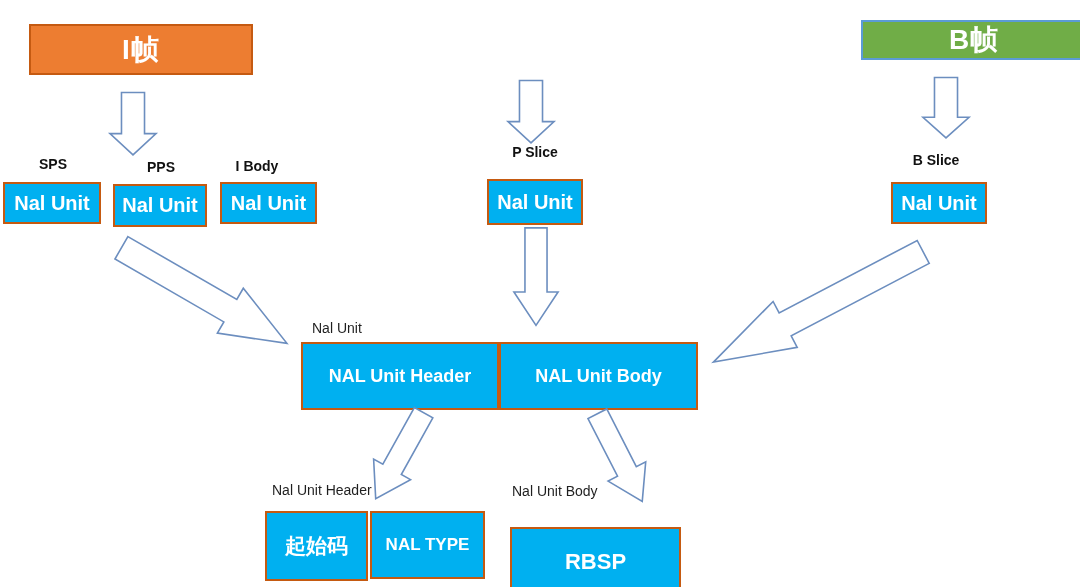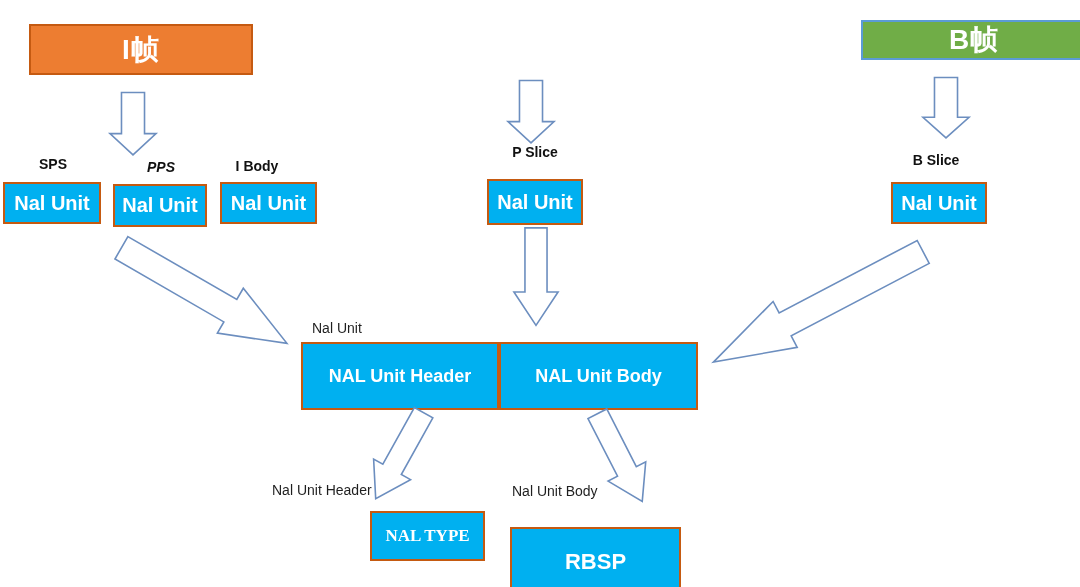--- a/index.html
+++ b/index.html
@@ -35,21 +35,21 @@
   .cap-header{left:272px;top:482px;}
   .cap-body{left:512px;top:483px;}
   .big-box{
     position:absolute;display:flex;align-items:center;justify-content:center;
     background:var(--nal_fill);border:2px solid var(--nal_border);box-sizing:border-box;
     color:#fff;font-weight:bold;font-size:18px;white-space:nowrap;
   }
   .hdr-box{left:301px;top:342px;width:198px;height:68px;}
   .body-box{left:499px;top:342px;width:199px;height:68px;}
   .start-code-box{left:265px;top:511px;width:103px;height:70px;font-size:21px;}
-  .nal-type-box{left:370px;top:511px;width:115px;height:50px;font-size:17px;font-family:Liberation Serif, serif;}
+  .nal-type-box{left:370px;top:511px;width:115px;height:68px;font-size:17px;}
   .rbsp-box{left:510px;top:527px;width:171px;height:70px;font-size:22px;}
   .arrow{position:absolute;transform-origin:0 50%;}
   .arrow svg{display:block;width:100%;height:100%;overflow:visible;}
   .arrow path{
     fill:#ffffff;stroke:var(--arrow_stroke);stroke-width:1.6;
     stroke-linejoin:miter;vector-effect:non-scaling-stroke;
   }
 </style>
 </head>
 <body>
@@ -69,21 +69,21 @@
         <path d="M1,13 H78 V1 L118,25 L78,49 V37 H1 Z"></path>
       </svg>
   </div>
   <div class="arrow" style="left:946px;top:53px;width:62px;height:48px;transform:rotate(90deg);">
     <svg viewBox="0 0 120 50" preserveAspectRatio="none">
         <path d="M1,13 H78 V1 L118,25 L78,49 V37 H1 Z"></path>
       </svg>
   </div>
 
   <div class="slice-label" style="left:53px;top:156px;">SPS</div>
-  <div class="slice-label" style="left:161px;top:159px;font-style:italic;">PPS</div>
+  <div class="slice-label" style="left:161px;top:159px;">PPS</div>
   <div class="slice-label" style="left:257px;top:158px;">I Body</div>
   <div class="slice-label" style="left:535px;top:144px;">P Slice</div>
   <div class="slice-label" style="left:936px;top:152px;text-align:center;">B Slice</div>
 
   <div class="nal-box nal-sps">Nal Unit</div>
   <div class="nal-box nal-pps">Nal Unit</div>
   <div class="nal-box nal-islice">Nal Unit</div>
   <div class="nal-box nal-pslice">Nal Unit</div>
   <div class="nal-box nal-bslice">Nal Unit</div>
 
@@ -114,16 +114,17 @@
   </div>
   <div class="arrow" style="left:597px;top:391px;width:101px;height:44px;transform:rotate(62.9deg);">
     <svg viewBox="0 0 120 50" preserveAspectRatio="none">
         <path d="M1,13 H78 V1 L118,25 L78,49 V37 H1 Z"></path>
       </svg>
   </div>
 
   <div class="caption cap-header">Nal Unit Header</div>
   <div class="caption cap-body">Nal Unit Body</div>
 
+  <div class="big-box start-code-box">起始码</div>
   <div class="big-box nal-type-box">NAL TYPE</div>
   <div class="big-box rbsp-box">RBSP</div>
 
 </div>
 
 </body></html>

